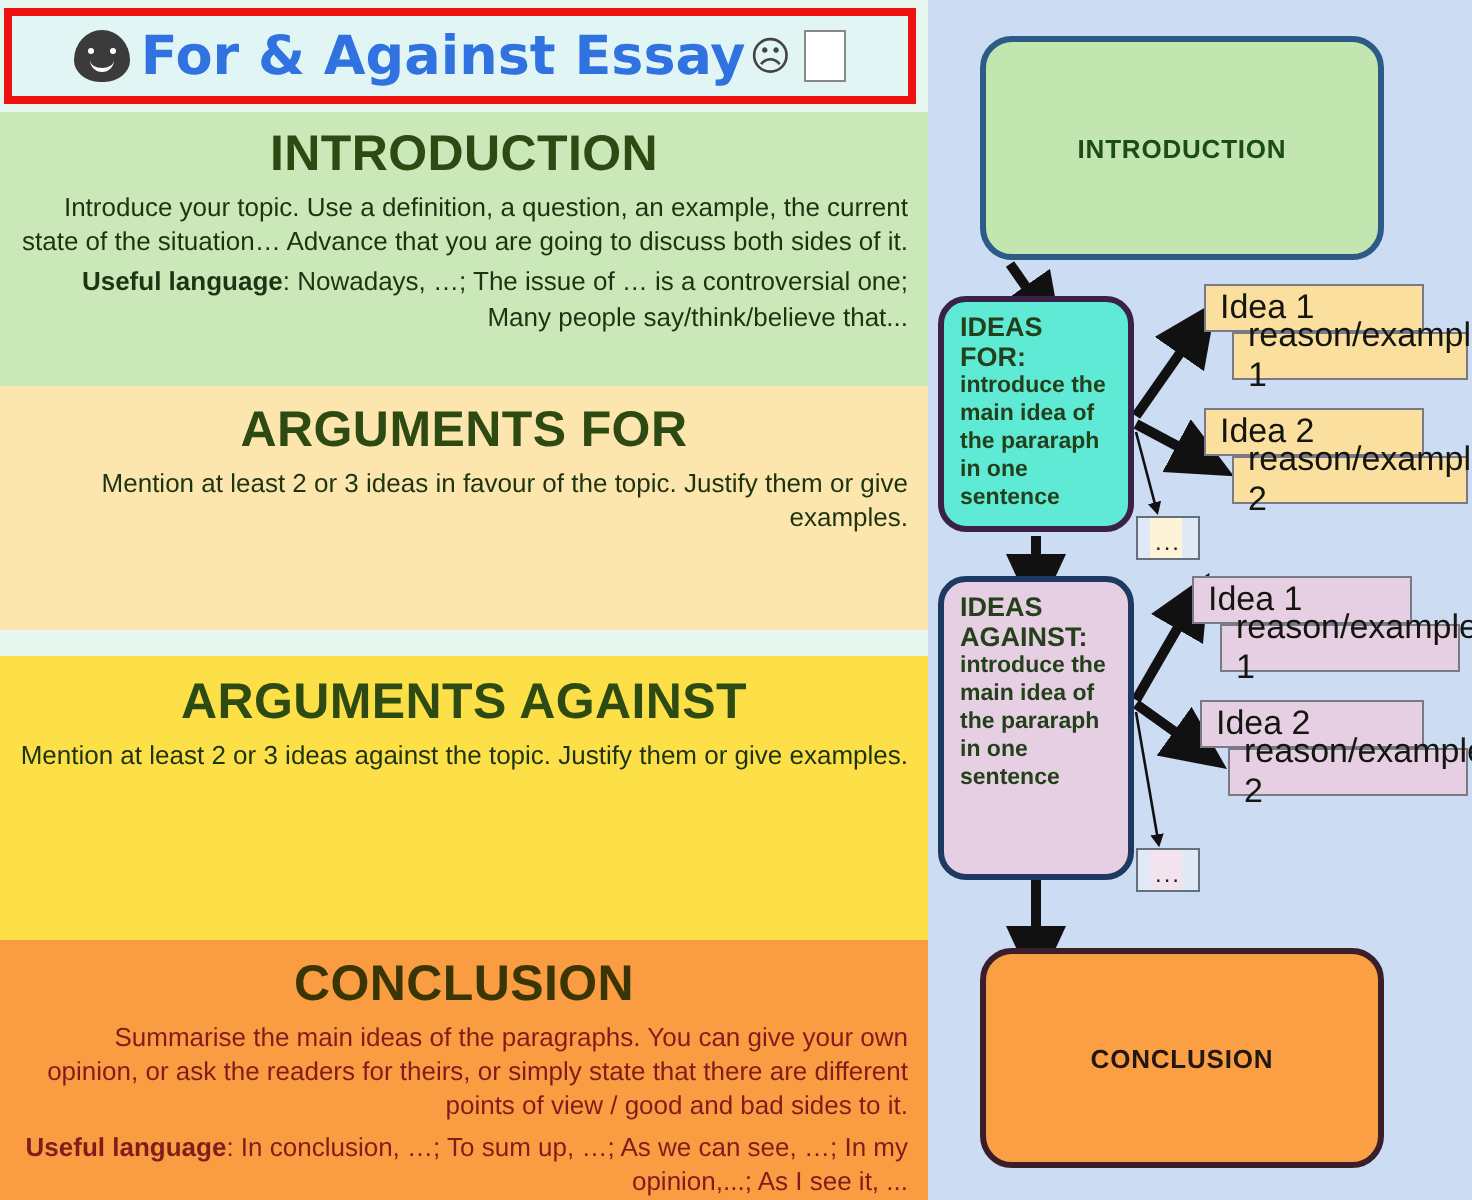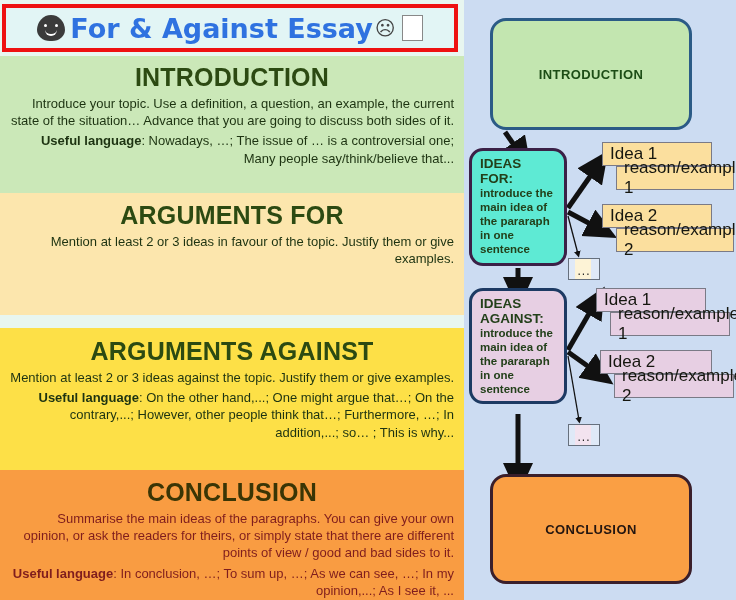--- a/index.html
+++ b/index.html
@@ -190,21 +190,21 @@
     line-height: 1.21;
     display: block;
     margin-top: 1px;
   }
   .n-for {
     left: 5px; top: 148px; height: 118px;
     background: #5eead4;
     border: 3px solid #3b2147;
   }
   .n-against {
-    left: 5px; top: 288px; height: 116px;
+    left: 5px; top: 288px; height: 152px;
     background: #e7cfe3;
     border: 3px solid #1d3a63;
   }
 
   .leaf {
     position: absolute;
     box-sizing: border-box;
     border: 1.6px solid #7a7a86;
     display: flex;
     align-items: center;
@@ -266,21 +266,20 @@
       <div class="inner">
         <h2>ARGUMENTS FOR</h2>
         <p>Mention at least 2 or 3 ideas in favour of the topic. Justify them or give examples.</p>
       </div>
     </div>
 
     <div class="section sec-against">
       <div class="inner">
         <h2>ARGUMENTS AGAINST</h2>
         <p>Mention at least 2 or 3 ideas against the topic. Justify them or give examples.</p>
-        <p><span class="ul-label">Useful language</span><span>: On the other hand,...; One might argue that…; On the contrary,...; However, other people think that…; Furthermore, …; In addition,...; so… ; This is why...</span></p>
       </div>
     </div>
 
     <div class="section sec-conclusion">
       <div class="inner">
         <h2>CONCLUSION</h2>
         <p>Summarise the main ideas of the paragraphs. You can give your own opinion, or ask the readers for theirs, or simply state that there are different points of view / good and bad sides to it.</p>
         <p><span class="ul-label">Useful language</span><span>: In conclusion, …; To sum up, …; As we can see, …; In my opinion,...; As I see it, ...</span></p>
       </div>
     </div>

